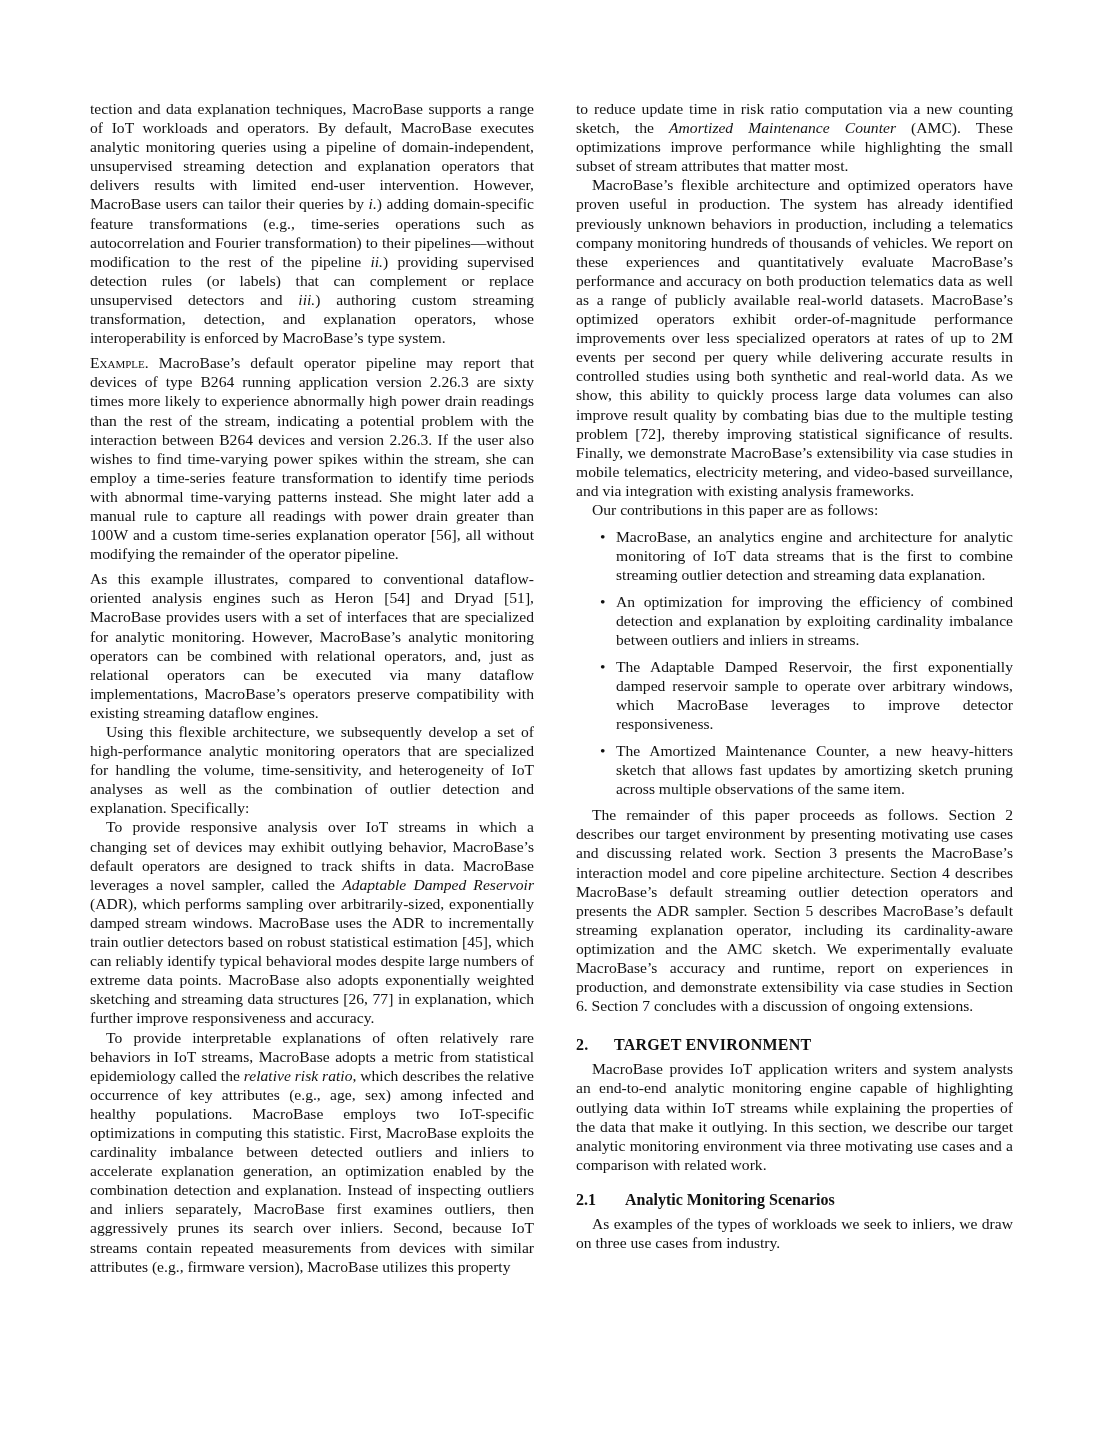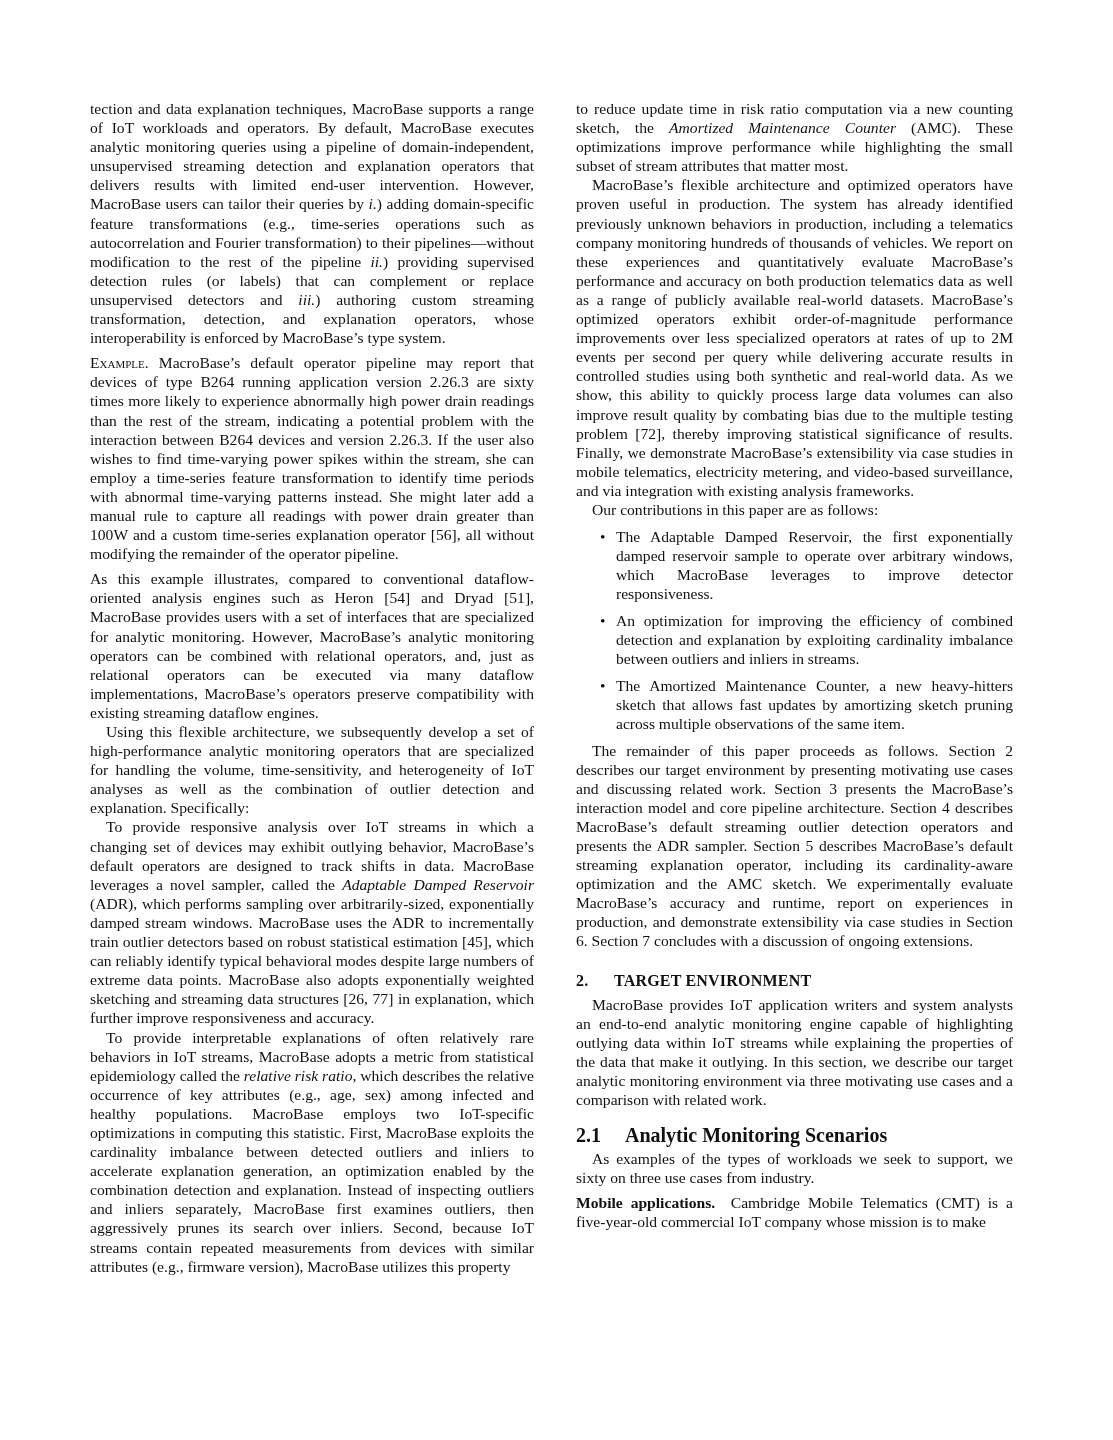--- a/index.html
+++ b/index.html
@@ -28,21 +28,21 @@
     content: "\2022"; position: absolute; left: -16px; top: 0;
   }
   h2.sec {
     font-family: "Liberation Serif", serif; font-weight: bold;
     font-size: 16px; line-height: 24px; margin: 18px 0 2px 0;
     letter-spacing: 0.2px;
   }
   h2.sec .num { display: inline-block; width: 38px; }
   h3.subsec {
     font-family: "Liberation Serif", serif; font-weight: bold;
-    font-size: 20px; line-height: 24px; margin: 14px 0 2px 0;
+    font-size: 16px; line-height: 24px; margin: 14px 0 2px 0;
   }
   h3.subsec .num { display: inline-block; width: 49px; }
   .runin { font-weight: bold; }
 </style>
 </head>
 <body>
 
 <div class="col left">
   <p><span>tection and data explanation techniques, MacroBase supports a range of IoT workloads and operators. By default, MacroBase executes analytic monitoring queries using a pipeline of domain-independent, unsupervised streaming detection and explanation operators that delivers results with limited end-user intervention. However, MacroBase users can tailor their queries by </span><em>i.</em><span>) adding domain-specific feature transformations (e.g., time-series operations such as autocorrelation and Fourier transformation) to their pipelines—without modification to the rest of the pipeline </span><em>ii.</em><span>) providing supervised detection rules (or labels) that can complement or replace unsupervised detectors and </span><em>iii.</em><span>) authoring custom streaming transformation, detection, and explanation operators, whose interoperability is enforced by MacroBase’s type system.</span></p>
 
@@ -53,27 +53,27 @@
   <p class="indent"><span>To provide responsive analysis over IoT streams in which a changing set of devices may exhibit outlying behavior, MacroBase’s default operators are designed to track shifts in data. MacroBase leverages a novel sampler, called the </span><em>Adaptable Damped Reservoir</em><span> (ADR), which performs sampling over arbitrarily-sized, exponentially damped stream windows. MacroBase uses the ADR to incrementally train outlier detectors based on robust statistical estimation [45], which can reliably identify typical behavioral modes despite large numbers of extreme data points. MacroBase also adopts exponentially weighted sketching and streaming data structures [26, 77] in explanation, which further improve responsiveness and accuracy.</span></p>
   <p class="indent"><span>To provide interpretable explanations of often relatively rare behaviors in IoT streams, MacroBase adopts a metric from statistical epidemiology called the </span><em>relative risk ratio</em><span>, which describes the relative occurrence of key attributes (e.g., age, sex) among infected and healthy populations. MacroBase employs two IoT-specific optimizations in computing this statistic. First, MacroBase exploits the cardinality imbalance between detected outliers and inliers to accelerate explanation generation, an optimization enabled by the combination detection and explanation. Instead of inspecting outliers and inliers separately, MacroBase first examines outliers, then aggressively prunes its search over inliers. Second, because IoT streams contain repeated measurements from devices with similar attributes (e.g., firmware version), MacroBase utilizes this property</span></p>
 </div>
 
 <div class="col right">
   <p><span>to reduce update time in risk ratio computation via a new counting sketch, the </span><em>Amortized Maintenance Counter</em><span> (AMC). These optimizations improve performance while highlighting the small subset of stream attributes that matter most.</span></p>
   <p class="indent">MacroBase’s flexible architecture and optimized operators have proven useful in production. The system has already identified previously unknown behaviors in production, including a telematics company monitoring hundreds of thousands of vehicles. We report on these experiences and quantitatively evaluate MacroBase’s performance and accuracy on both production telematics data as well as a range of publicly available real-world datasets. MacroBase’s optimized operators exhibit order-of-magnitude performance improvements over less specialized operators at rates of up to 2M events per second per query while delivering accurate results in controlled studies using both synthetic and real-world data. As we show, this ability to quickly process large data volumes can also improve result quality by combating bias due to the multiple testing problem [72], thereby improving statistical significance of results. Finally, we demonstrate MacroBase’s extensibility via case studies in mobile telematics, electricity metering, and video-based surveillance, and via integration with existing analysis frameworks.</p>
   <p class="indent">Our contributions in this paper are as follows:</p>
 
   <ul class="contrib">
+    <li>MacroBase, an analytics engine and architecture for analytic monitoring of IoT data streams that is the first to combine streaming outlier detection and streaming data explanation.</li>
+    <li>An optimization for improving the efficiency of combined detection and explanation by exploiting cardinality imbalance between outliers and inliers in streams.</li>
     <li>The Adaptable Damped Reservoir, the first exponentially damped reservoir sample to operate over arbitrary windows, which MacroBase leverages to improve detector responsiveness.</li>
-    <li>An optimization for improving the efficiency of combined detection and explanation by exploiting cardinality imbalance between outliers and inliers in streams.</li>
     <li>The Amortized Maintenance Counter, a new heavy-hitters sketch that allows fast updates by amortizing sketch pruning across multiple observations of the same item.</li>
   </ul>
 
   <p class="indent">The remainder of this paper proceeds as follows. Section 2 describes our target environment by presenting motivating use cases and discussing related work. Section 3 presents the MacroBase’s interaction model and core pipeline architecture. Section 4 describes MacroBase’s default streaming outlier detection operators and presents the ADR sampler. Section 5 describes MacroBase’s default streaming explanation operator, including its cardinality-aware optimization and the AMC sketch. We experimentally evaluate MacroBase’s accuracy and runtime, report on experiences in production, and demonstrate extensibility via case studies in Section 6. Section 7 concludes with a discussion of ongoing extensions.</p>
 
   <h2 class="sec"><span class="num">2.</span><span>TARGET ENVIRONMENT</span></h2>
   <p class="indent">MacroBase provides IoT application writers and system analysts an end-to-end analytic monitoring engine capable of highlighting outlying data within IoT streams while explaining the properties of the data that make it outlying. In this section, we describe our target analytic monitoring environment via three motivating use cases and a comparison with related work.</p>
 
   <h3 class="subsec"><span class="num">2.1</span><span>Analytic Monitoring Scenarios</span></h3>
-  <p class="indent">As examples of the types of workloads we seek to support, we sixty on three use cases from industry.</p>
+  <p class="indent">As examples of the types of workloads we seek to inliers, we draw on three use cases from industry.</p>
 
-  <p class="gap"><span class="runin">Mobile applications.</span><span> Cambridge Mobile Telematics (CMT) is a five-year-old commercial IoT company whose mission is to make</span></p>
 </div>
 
 </body></html>

